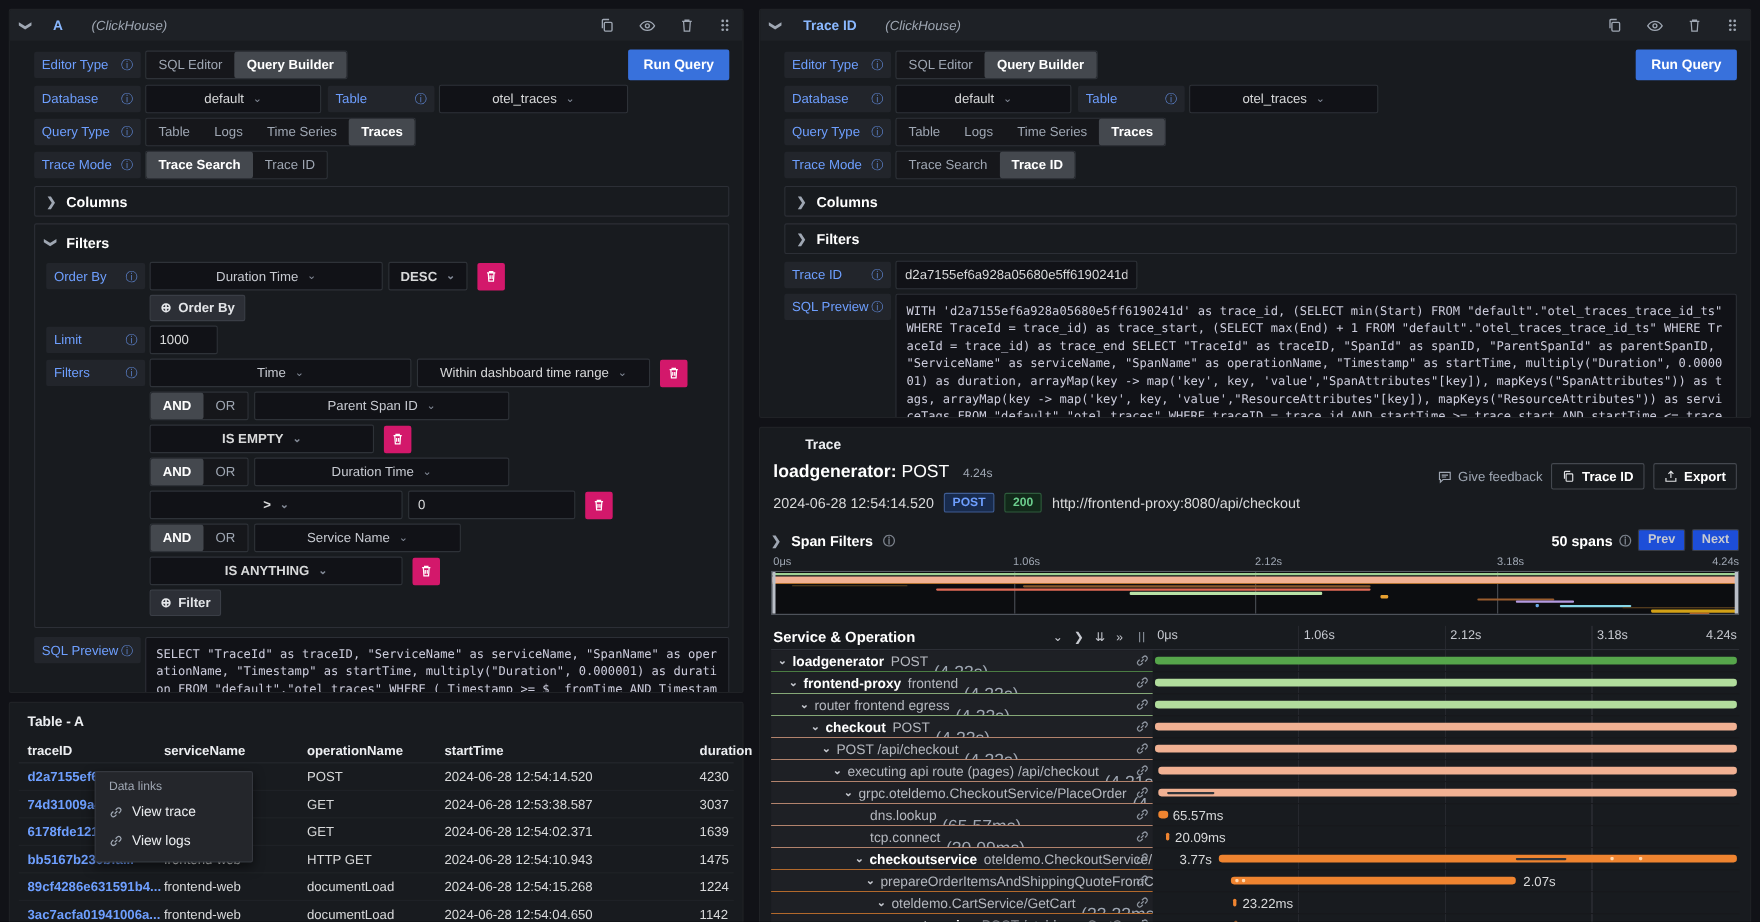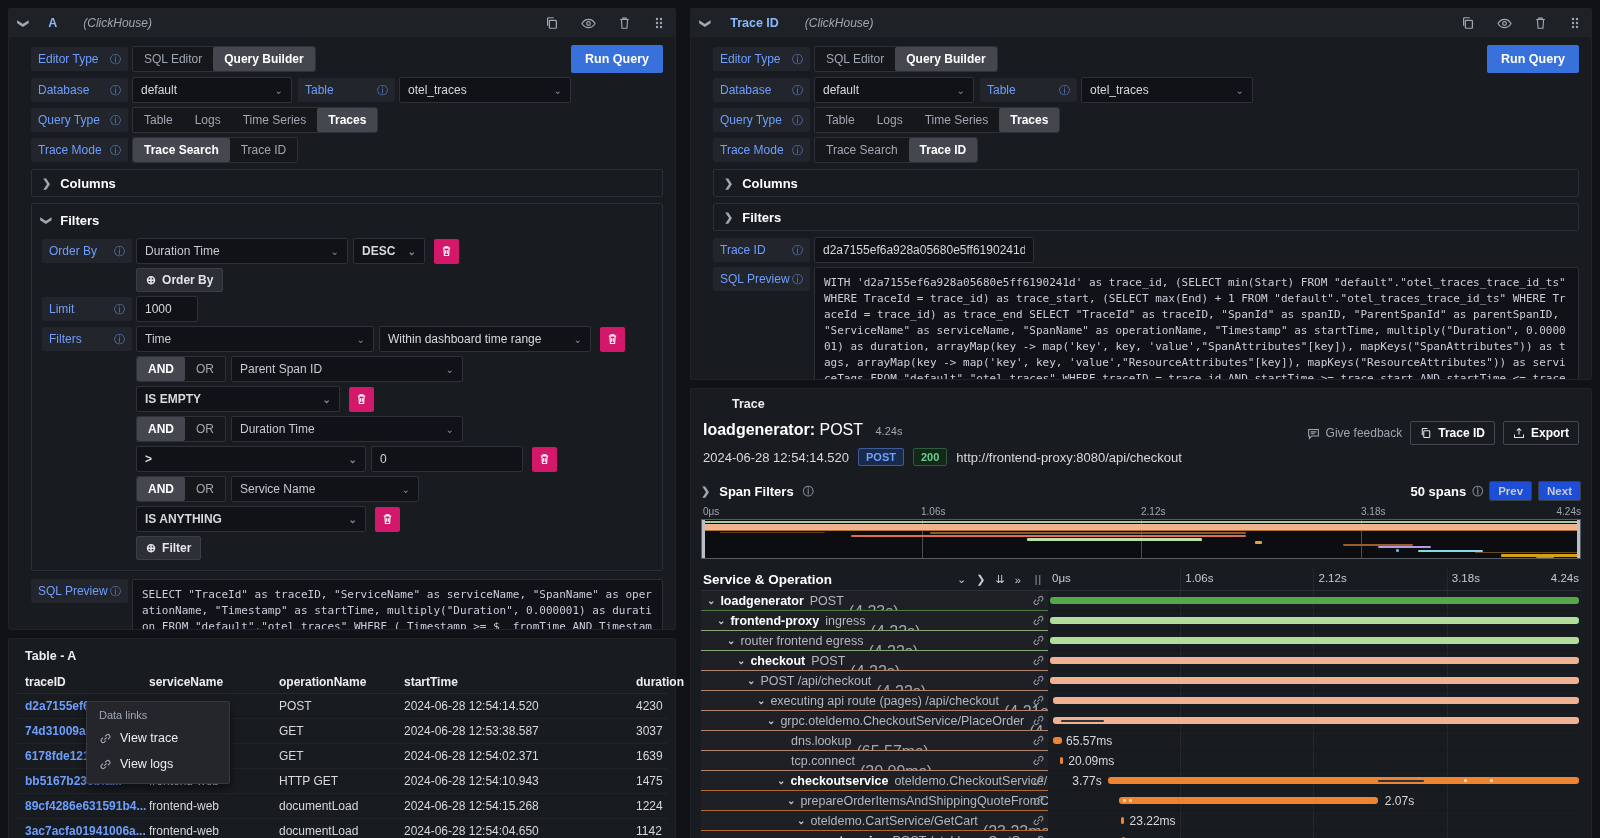--- a/index.html
+++ b/index.html
@@ -19,21 +19,21 @@
   .chev { display:inline-block; color:#9fa7b3; font-weight:700; font-size:11px; }
   .chev.down { transform:rotate(90deg); }
   .qbody { padding:8px 12px 10px 22px; }
   .frow { display:flex; align-items:center; margin-bottom:4px; }
   .flabel { display:flex; align-items:center; justify-content:space-between; width:97px; height:24px;
             background:#22252b; color:#6e9fff; padding:0 7px; border-radius:2px; margin-right:4px; flex:none; font-weight:500;}
   .ib { color:#6e9fff; opacity:.75; font-size:11px; }
   .seg { display:inline-flex; background:#16171b; border:1px solid #2e3238; border-radius:2px; height:26px; align-items:stretch; }
   .segi { padding:0 11px; line-height:24px; color:#9fa7b3; font-weight:500; cursor:pointer; border-radius:2px; }
   .segi.on { background:#44484e; color:#ffffff; font-weight:700; }
-  .dd { display:flex; align-items:center; justify-content:space-between; background:#111217; border:1px solid #2e3238;
+  .dd { display:flex; align-items:center; justify-content:center; background:#111217; border:1px solid #2e3238;
         border-radius:2px; height:26px; padding:0 8px; color:#d8d9da; cursor:pointer; }
   .dd .car { color:#848b98; font-size:10px; margin-left:8px; }
   .inp { background:#111217; border:1px solid #2e3238; border-radius:2px; height:26px; padding:0 8px; color:#d8d9da;
          font-family:"Liberation Sans", sans-serif; font-size:12px; }
   .btnp { margin-left:auto; background:#3871dc; border:none; color:#fff; font-weight:600; font-size:12.5px; height:28px;
           padding:0 14px; border-radius:2px; cursor:pointer; font-family:"Liberation Sans", sans-serif; }
   .btnsm { display:inline-flex; align-items:center; gap:6px; background:#2c2f36; border:1px solid #3a3e46; color:#e3e5e8;
           font-weight:600; font-size:12px; height:24px; padding:0 9px; border-radius:2px; cursor:pointer; }
   .del { width:25px; height:25px; background:#d3186b; border:none; border-radius:2px; display:flex; align-items:center;
          justify-content:center; cursor:pointer; flex:none; }
@@ -689,21 +689,21 @@
           </div>
           <div class="stl gridbg">
               <div class="bar c-green" style="left:0.3%;width:99.4%;"></div>
             </div>
         </div>
 
         <div class="srow">
           <div class="sname b-lgreen" style="padding-left:16px;">
             <span class="schev">⌄</span>
             <span class="ssvc">frontend-proxy</span>
-            <span class="sop">ingress</span>
+            <span class="sop">frontend</span>
               <span class="sdur">(4.22s)</span>
             <span class="slink">
                 <svg class="ic" width="13" height="13" viewBox="0 0 16 16" fill="none" stroke="#8e95a0" stroke-width="1.4">
                   <path d="M6.5 9.5l3-3M5 7l-2 2a2.5 2.5 0 0 0 3.5 3.5l2-2M11 9l2-2A2.5 2.5 0 0 0 9.5 3.5l-2 2"></path>
                 </svg>
               </span>
           </div>
           <div class="stl gridbg">
               <div class="bar c-lgreen" style="left:0.3%;width:99.4%;"></div>
             </div>

